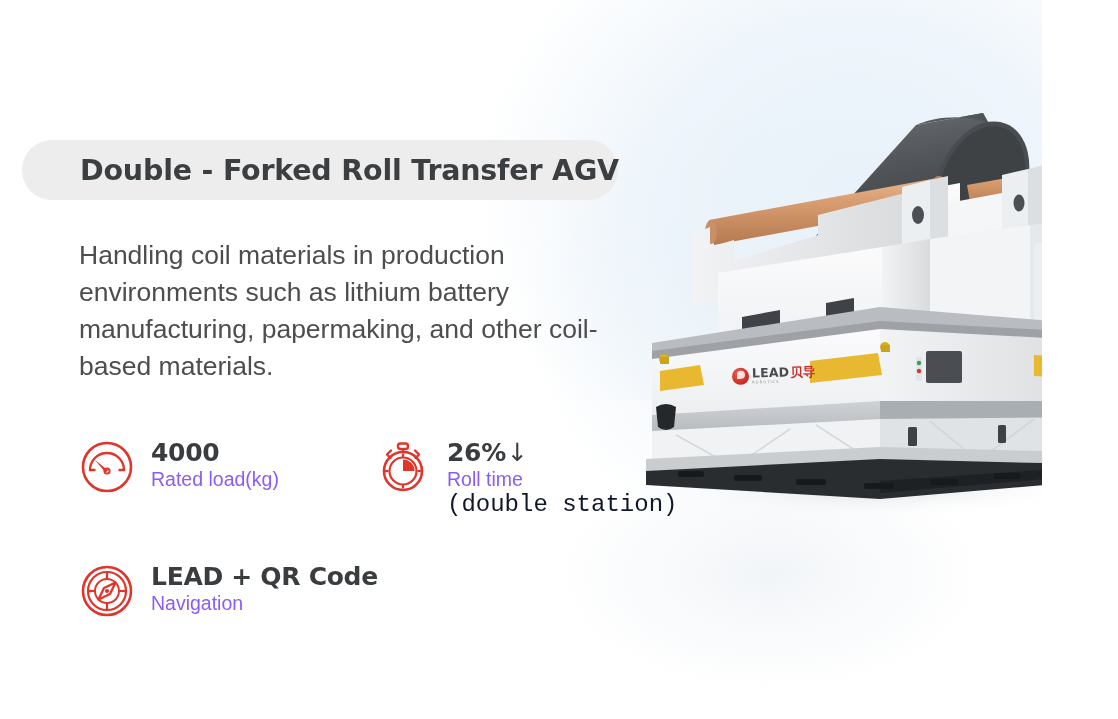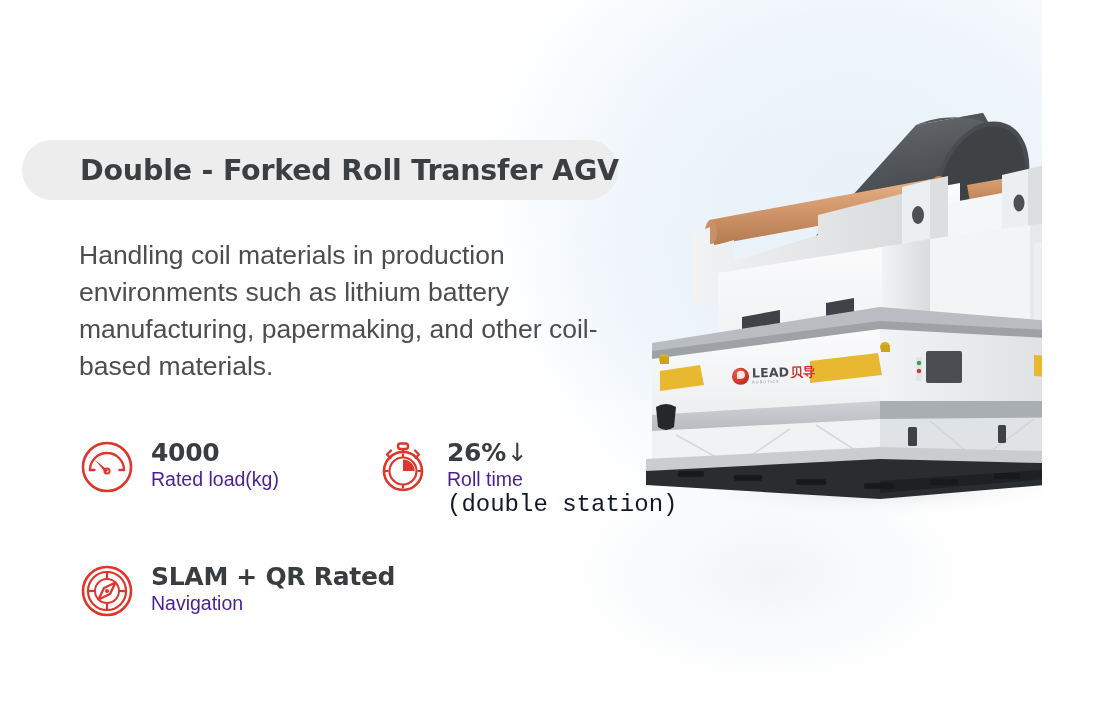--- a/index.html
+++ b/index.html
@@ -93,21 +93,21 @@
   }
   .spec-value .down-arrow {
     font-size: 25px;
     font-weight: normal;
     margin-left: 1px;
     line-height: 28px;
   }
   .spec-label {
     font-family: "Liberation Sans", sans-serif;
     font-size: 19.5px;
-    color: #4c1d95;
+    color: #8b5cf6;
     line-height: 25px;
     margin-top: 3px;
     font-weight: 300;
     white-space: nowrap;
   }
   .spec-label-2 {
     font-family: Liberation Mono, monospace;
     font-size: 24px;
     color: #0f172a;
     line-height: 25px;
@@ -243,21 +243,21 @@
           <line x1="28" y1="9" x2="28" y2="16" stroke="#e0352a" stroke-width="2.2"></line>
           <line x1="28" y1="40" x2="28" y2="47" stroke="#e0352a" stroke-width="2.2"></line>
           <line x1="9" y1="28" x2="16" y2="28" stroke="#e0352a" stroke-width="2.2"></line>
           <line x1="40" y1="28" x2="47" y2="28" stroke="#e0352a" stroke-width="2.2"></line>
           <path d="M36.5 19.5 L31 31 L19.5 36.5 L25 25 Z" fill="none" stroke="#e0352a" stroke-width="2.3" stroke-linejoin="round"></path>
           <circle cx="28" cy="28" r="2.1" fill="#e0352a"></circle>
         </svg>
       </span>
       <span class="spec-text">
         <span class="spec-value">
-          <span>SLAM + QR Rated</span>
+          <span>LEAD + QR Code</span>
         </span>
         <span class="spec-label">Navigation</span>
       </span>
     </div>
 
 
   </div>
 
   <div class="product">
     <svg viewBox="0 0 490 455" xmlns="http://www.w3.org/2000/svg">

